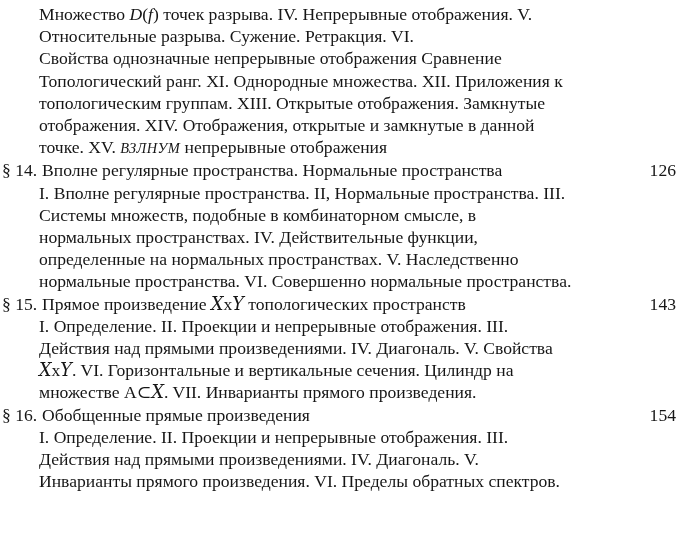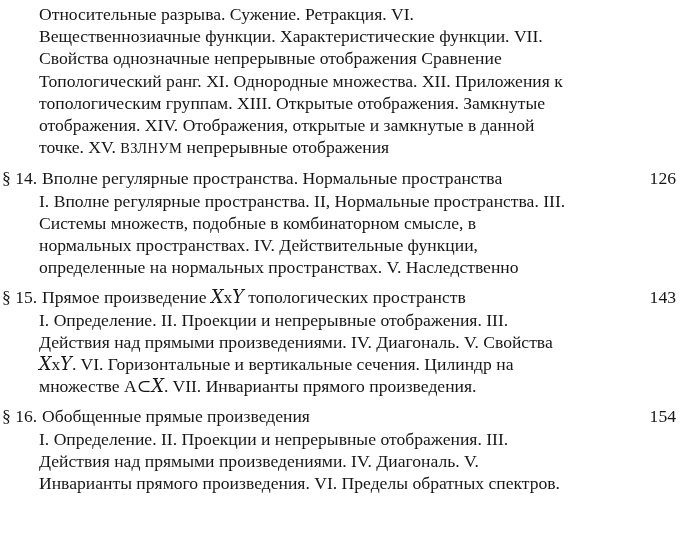--- a/index.html
+++ b/index.html
@@ -20,66 +20,67 @@
   }
   .line {
     line-height: 22.2px;
     white-space: nowrap;
   }
   .line.cont {
     padding-left: 37px;
   }
   .line.entry {
     display: flex;
-    align-items: flex-end;
+    align-items: center;
   }
   .entry .label {
     flex: 0 0 auto;
     min-width: 40px;
   }
   .entry .text {
     flex: 0 0 auto;
   }
   .entry .page {
     margin-left: auto;
     padding-left: 10px;
-    margin-top: 8px;
   }
   .seg-i {
     font-style: italic;
   }
   .seg-scr {
     font-style: italic;
     font-family: "DejaVu Serif", serif;
   }
   .seg-sc {
     font-size: 0.82em;
     letter-spacing: 0.4px;
+    font-style: italic;
   }
 </style>
 </head>
 <body>
 
 <div class="toc">
+    <div class="line cont"><span>Множество </span><span class="seg-i">D</span><span>(</span><span class="seg-i">f</span><span>) точек разрыва. IV. Непрерывные отображения. V.</span></div>
     <div class="line cont"><span>Относительные разрыва. Сужение. Ретракция. VI.</span></div>
-    <div class="line cont"><span>Вещественнозиачные функции. Характеристические функции. VII.</span></div>
     <div class="line cont"><span>Свойства однозначные непрерывные отображения Сравнение</span></div>
     <div class="line cont"><span>Топологический ранг. XI. Однородные множества. XII. Приложения к</span></div>
     <div class="line cont"><span>топологическим группам. XIII. Открытые отображения. Замкнутые</span></div>
     <div class="line cont"><span>отображения. XIV. Отображения, открытые и замкнутые в данной</span></div>
     <div class="line cont"><span>точке. XV. </span><span class="seg-sc">ВЗЛНУМ</span><span> непрерывные отображения</span></div>
     <div class="line entry">
       <span class="label">§ 14.</span>
       <span class="text"><span>Вполне регулярные пространства. Нормальные пространства</span></span>
       <span class="page">126</span>
     </div>
     <div class="line cont"><span>I. Вполне регулярные пространства. II, Нормальные пространства. III.</span></div>
     <div class="line cont"><span>Системы множеств, подобные в комбинаторном смысле, в</span></div>
     <div class="line cont"><span>нормальных пространствах. IV. Действительные функции,</span></div>
     <div class="line cont"><span>определенные на нормальных пространствах. V. Наследственно</span></div>
+    <div class="line cont"><span>нормальные пространства. VI. Совершенно нормальные пространства.</span></div>
     <div class="line entry">
       <span class="label">§ 15.</span>
       <span class="text"><span>Прямое произведение </span><span class="seg-scr">X</span><span>x</span><span class="seg-scr">Y</span><span> топологических пространств</span></span>
       <span class="page">143</span>
     </div>
     <div class="line cont"><span>I. Определение. II. Проекции и непрерывные отображения. III.</span></div>
     <div class="line cont"><span>Действия над прямыми произведениями. IV. Диагональ. V. Свойства</span></div>
     <div class="line cont"><span class="seg-scr">X</span><span>x</span><span class="seg-scr">Y</span><span>. VI. Горизонтальные и вертикальные сечения. Цилиндр на</span></div>
     <div class="line cont"><span>множестве A⊂</span><span class="seg-scr">X</span><span>. VII. Инварианты прямого произведения.</span></div>
     <div class="line entry">

